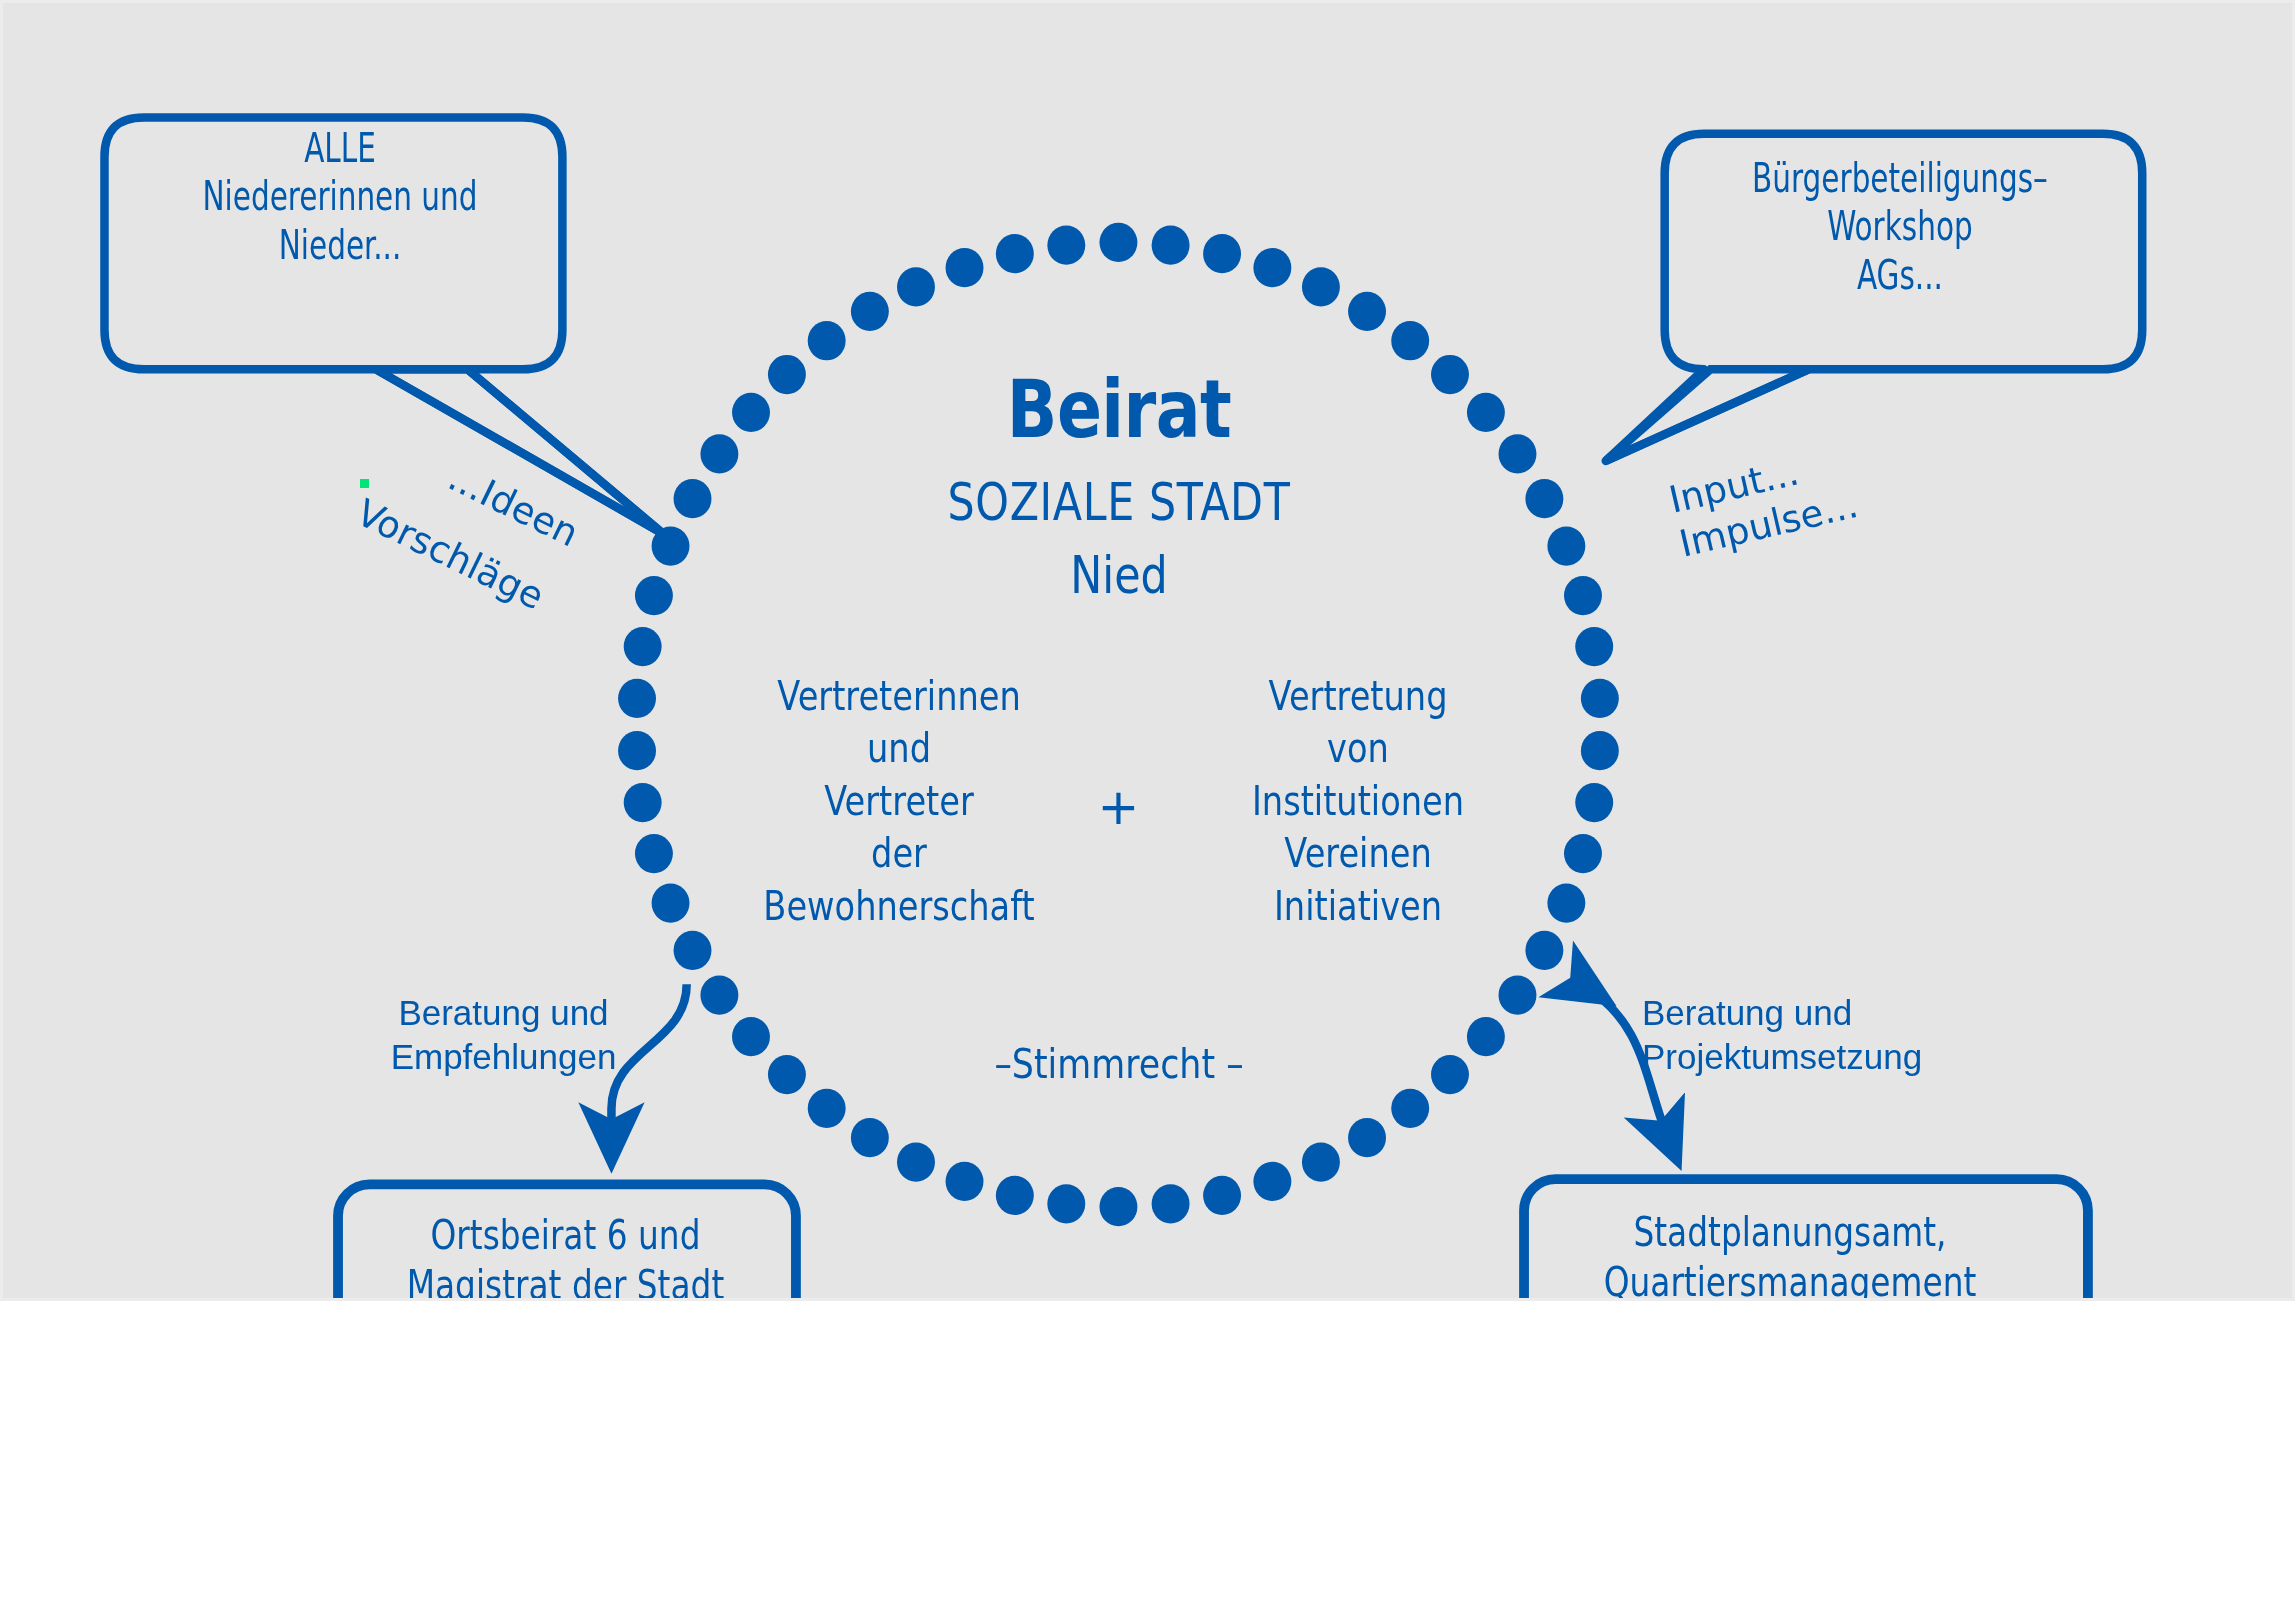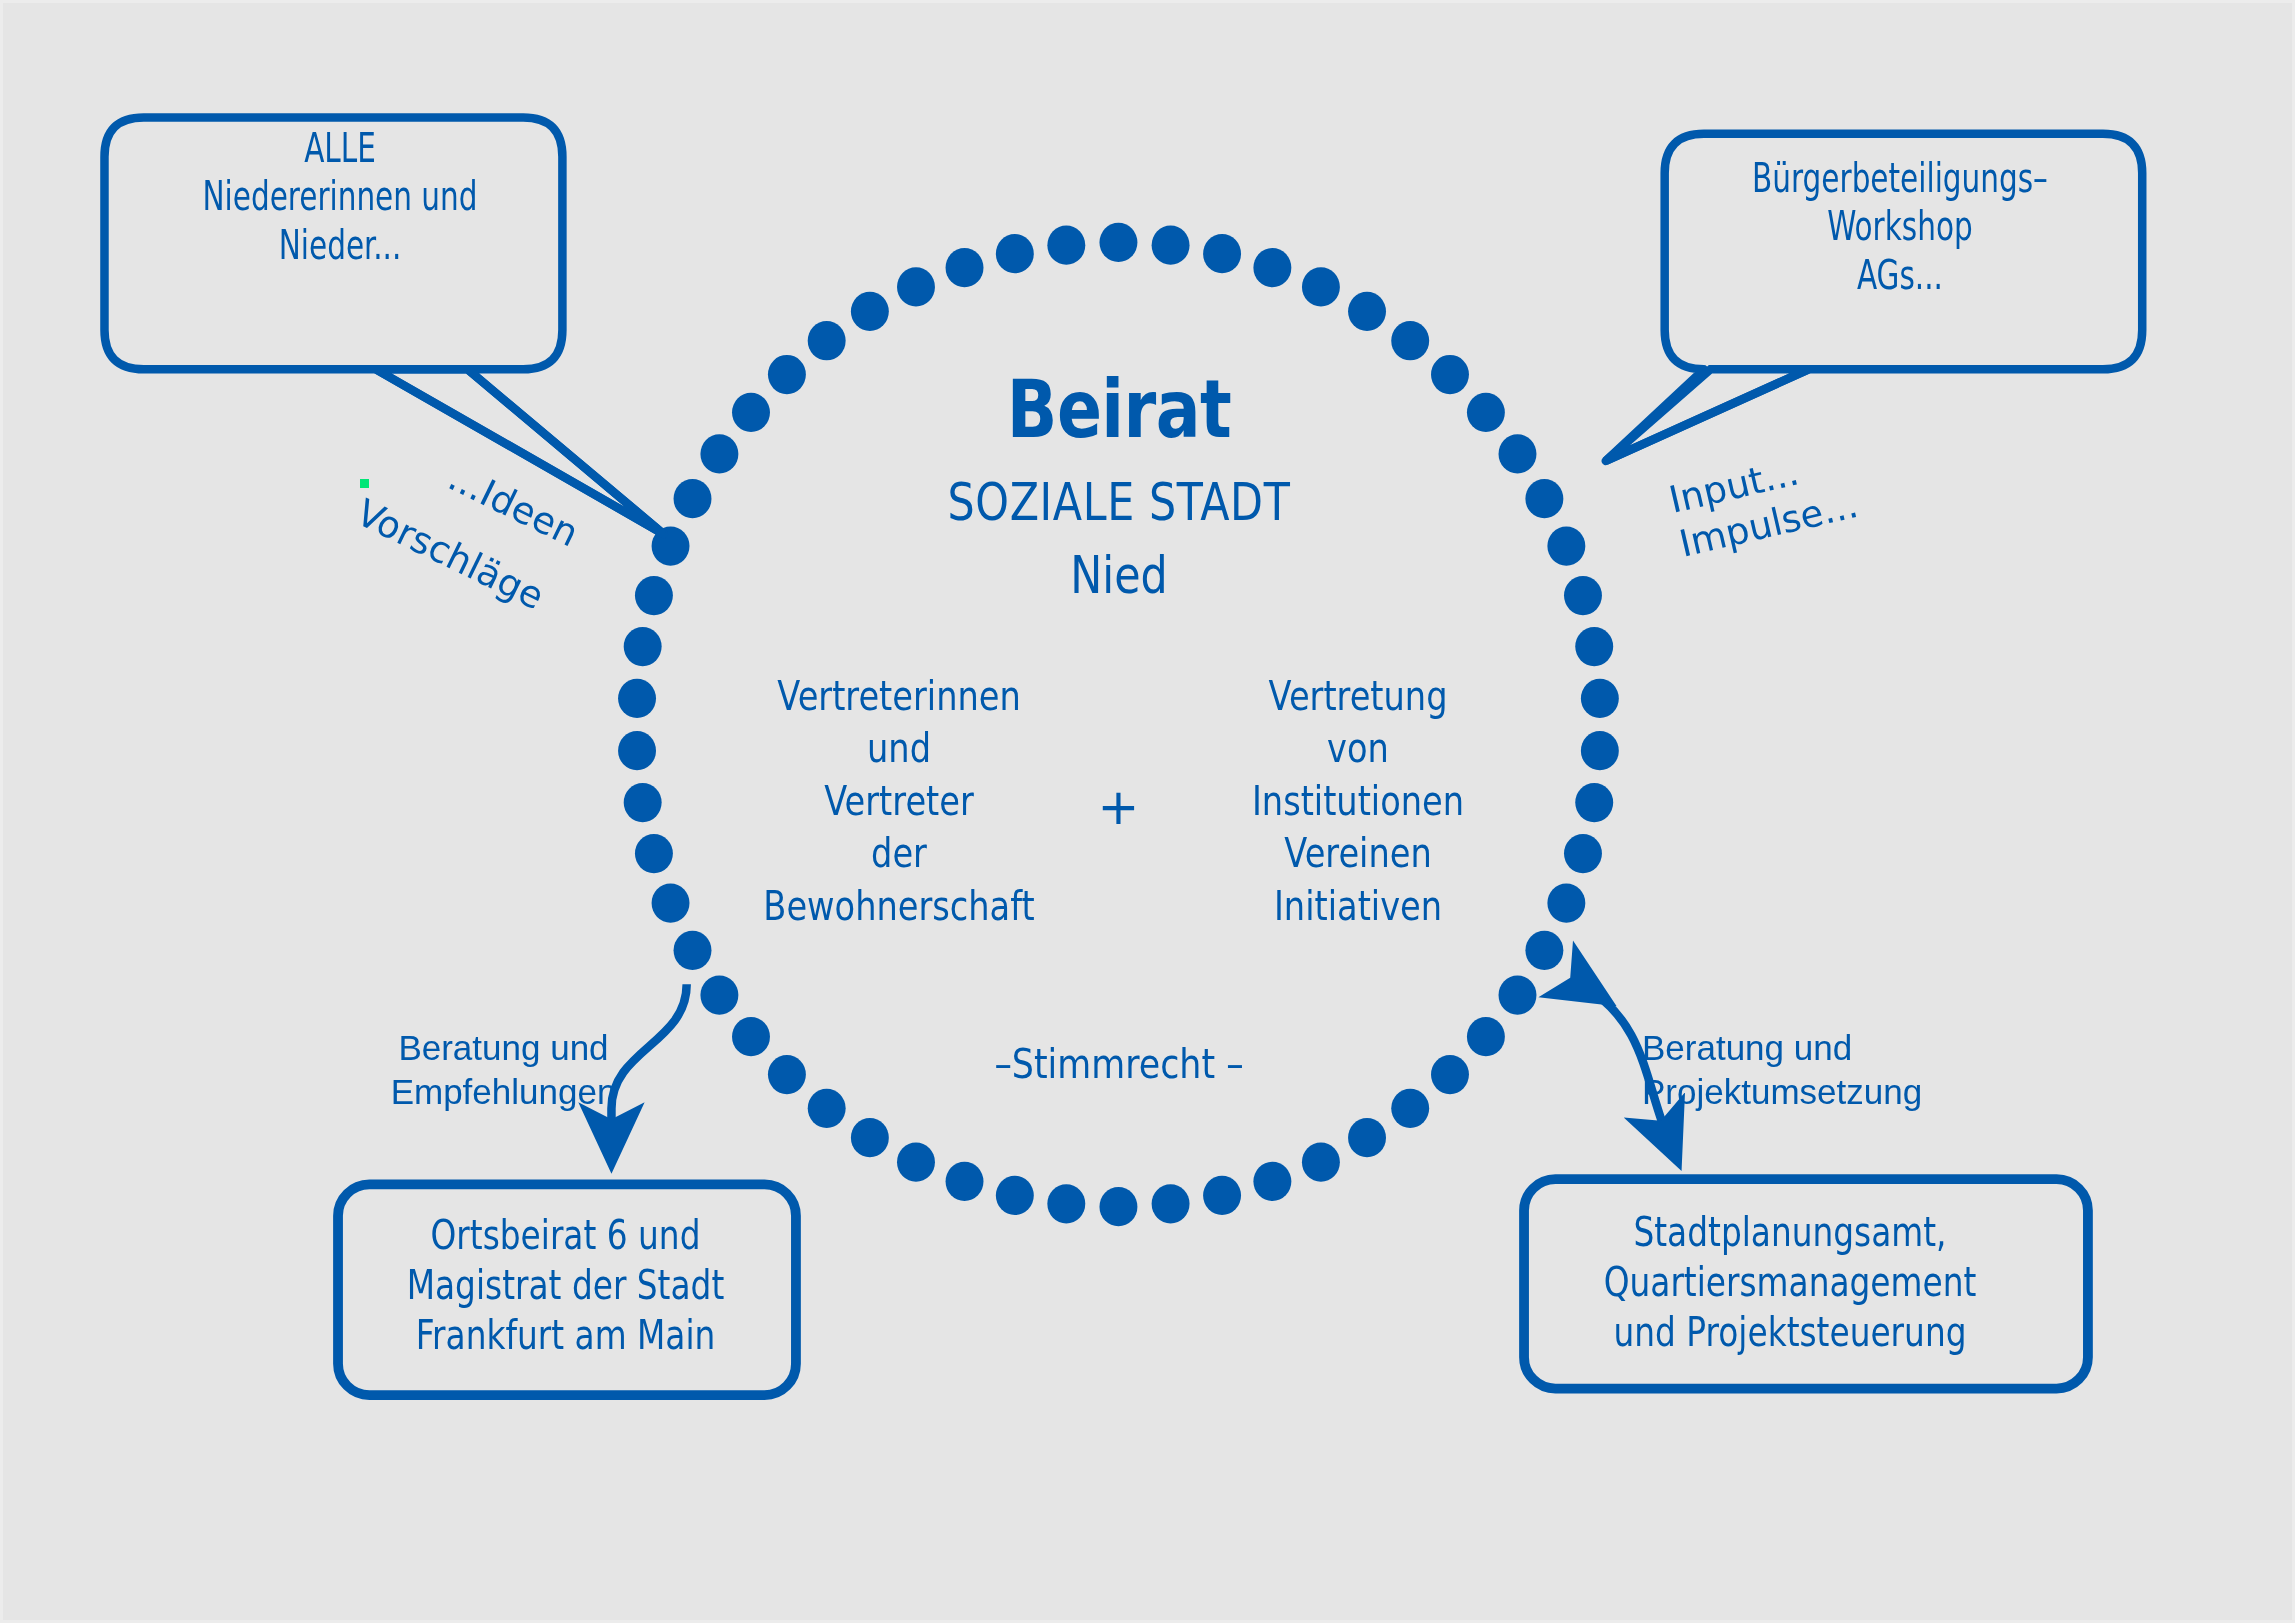--- a/index.html
+++ b/index.html
@@ -3,21 +3,21 @@
 <meta charset="utf-8">
 <style>
   html, body {
     margin: 0;
     padding: 0;
     background: #ffffff;
   }
   #stage {
     position: relative;
     width: 2295px;
-    height: 1623px;
+    height: 1301px;
     background: #e5e5e5;
     overflow: hidden;
     font-family: "Liberation Sans", sans-serif;
     box-sizing: border-box;
     border: 3.9px solid #ececec;
   }
   #canvas {
     position: absolute;
     left: 0; top: 0;
     width: 2295px;
@@ -114,21 +114,20 @@
   }
 
   
   .arrow-cap {
     position: absolute;
     color: #0059AC;
     font-family: "Liberation Sans", sans-serif;
     font-size: 35px;
     line-height: 1.25;
     white-space: pre-line;
-    margin-top: 35px;
   }
   #cap-left  { left: 363px;  top: 988px; width: 275px; text-align: center; }
   #cap-right { left: 1639px; top: 988px; width: 340px; text-align: left; }
 
   
   #green-dot {
     position: absolute; left: 357px; top: 476px;
     width: 9.2px; height: 9.2px; background: #00e676;
   }
 </style>

